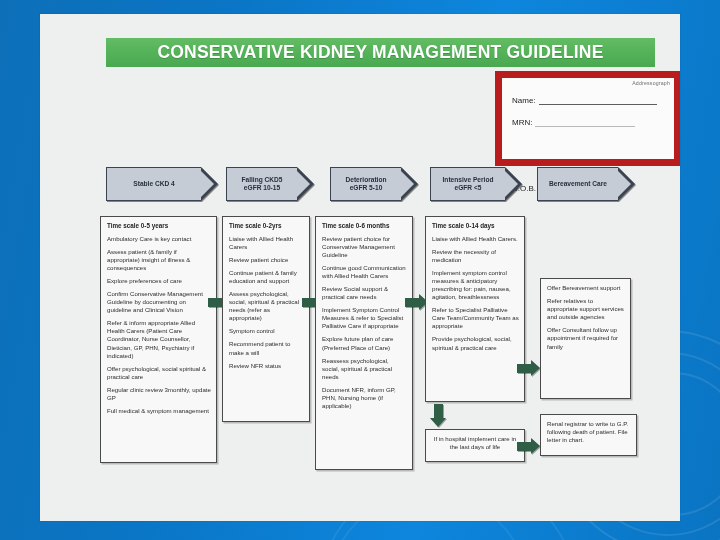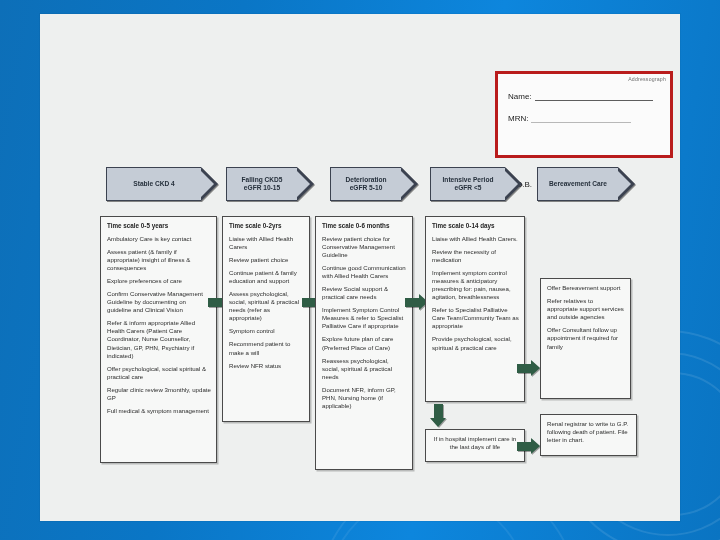--- a/index.html
+++ b/index.html
@@ -41,21 +41,21 @@
   #title-banner .t{
     color:#ffffff;font-weight:bold;font-size:17.5px;letter-spacing:.2px;
     font-family:"Liberation Sans", sans-serif;
     text-shadow:0 1px 0 rgba(0,0,0,.18);
     white-space:nowrap;
   }
 
   
   #addressograph{
     position:absolute;left:455px;top:57px;width:172px;height:81px;
-    border:3px solid #b91c1c;background:#fbfbfb;
+    border:7px solid #b91c1c;background:#fbfbfb;
     font-size:7.2px;color:#2a2a2a;
   }
   #addressograph .ag-label{
     position:absolute;right:4px;top:2px;font-size:5.2px;color:#6f6f6f;
     letter-spacing:.2px;
   }
   #addressograph .fld{
     position:absolute;left:10px;font-size:8px;color:#222;display:flex;align-items:flex-end;
   }
   #addressograph .fld .nm{margin-right:3px;}
@@ -144,20 +144,23 @@
 <div id="slide-bg">
   <div class="ring r1"></div>
   <div class="ring r2"></div>
   <div class="ring r3"></div>
   <div class="ring r4"></div>
   <div class="ring r5"></div>
 </div>
 
 <div id="page">
 
+  <div id="title-banner">
+    <span class="t">CONSERVATIVE KIDNEY MANAGEMENT GUIDELINE</span>
+  </div>
 
   <div id="addressograph">
     <span class="ag-label">Addressograph</span>
 
     <div class="fld f1">
       <span class="nm">Name:</span>
       <span class="line" style="width:118px"></span>
     </div>
 
     <div class="fld f2">

